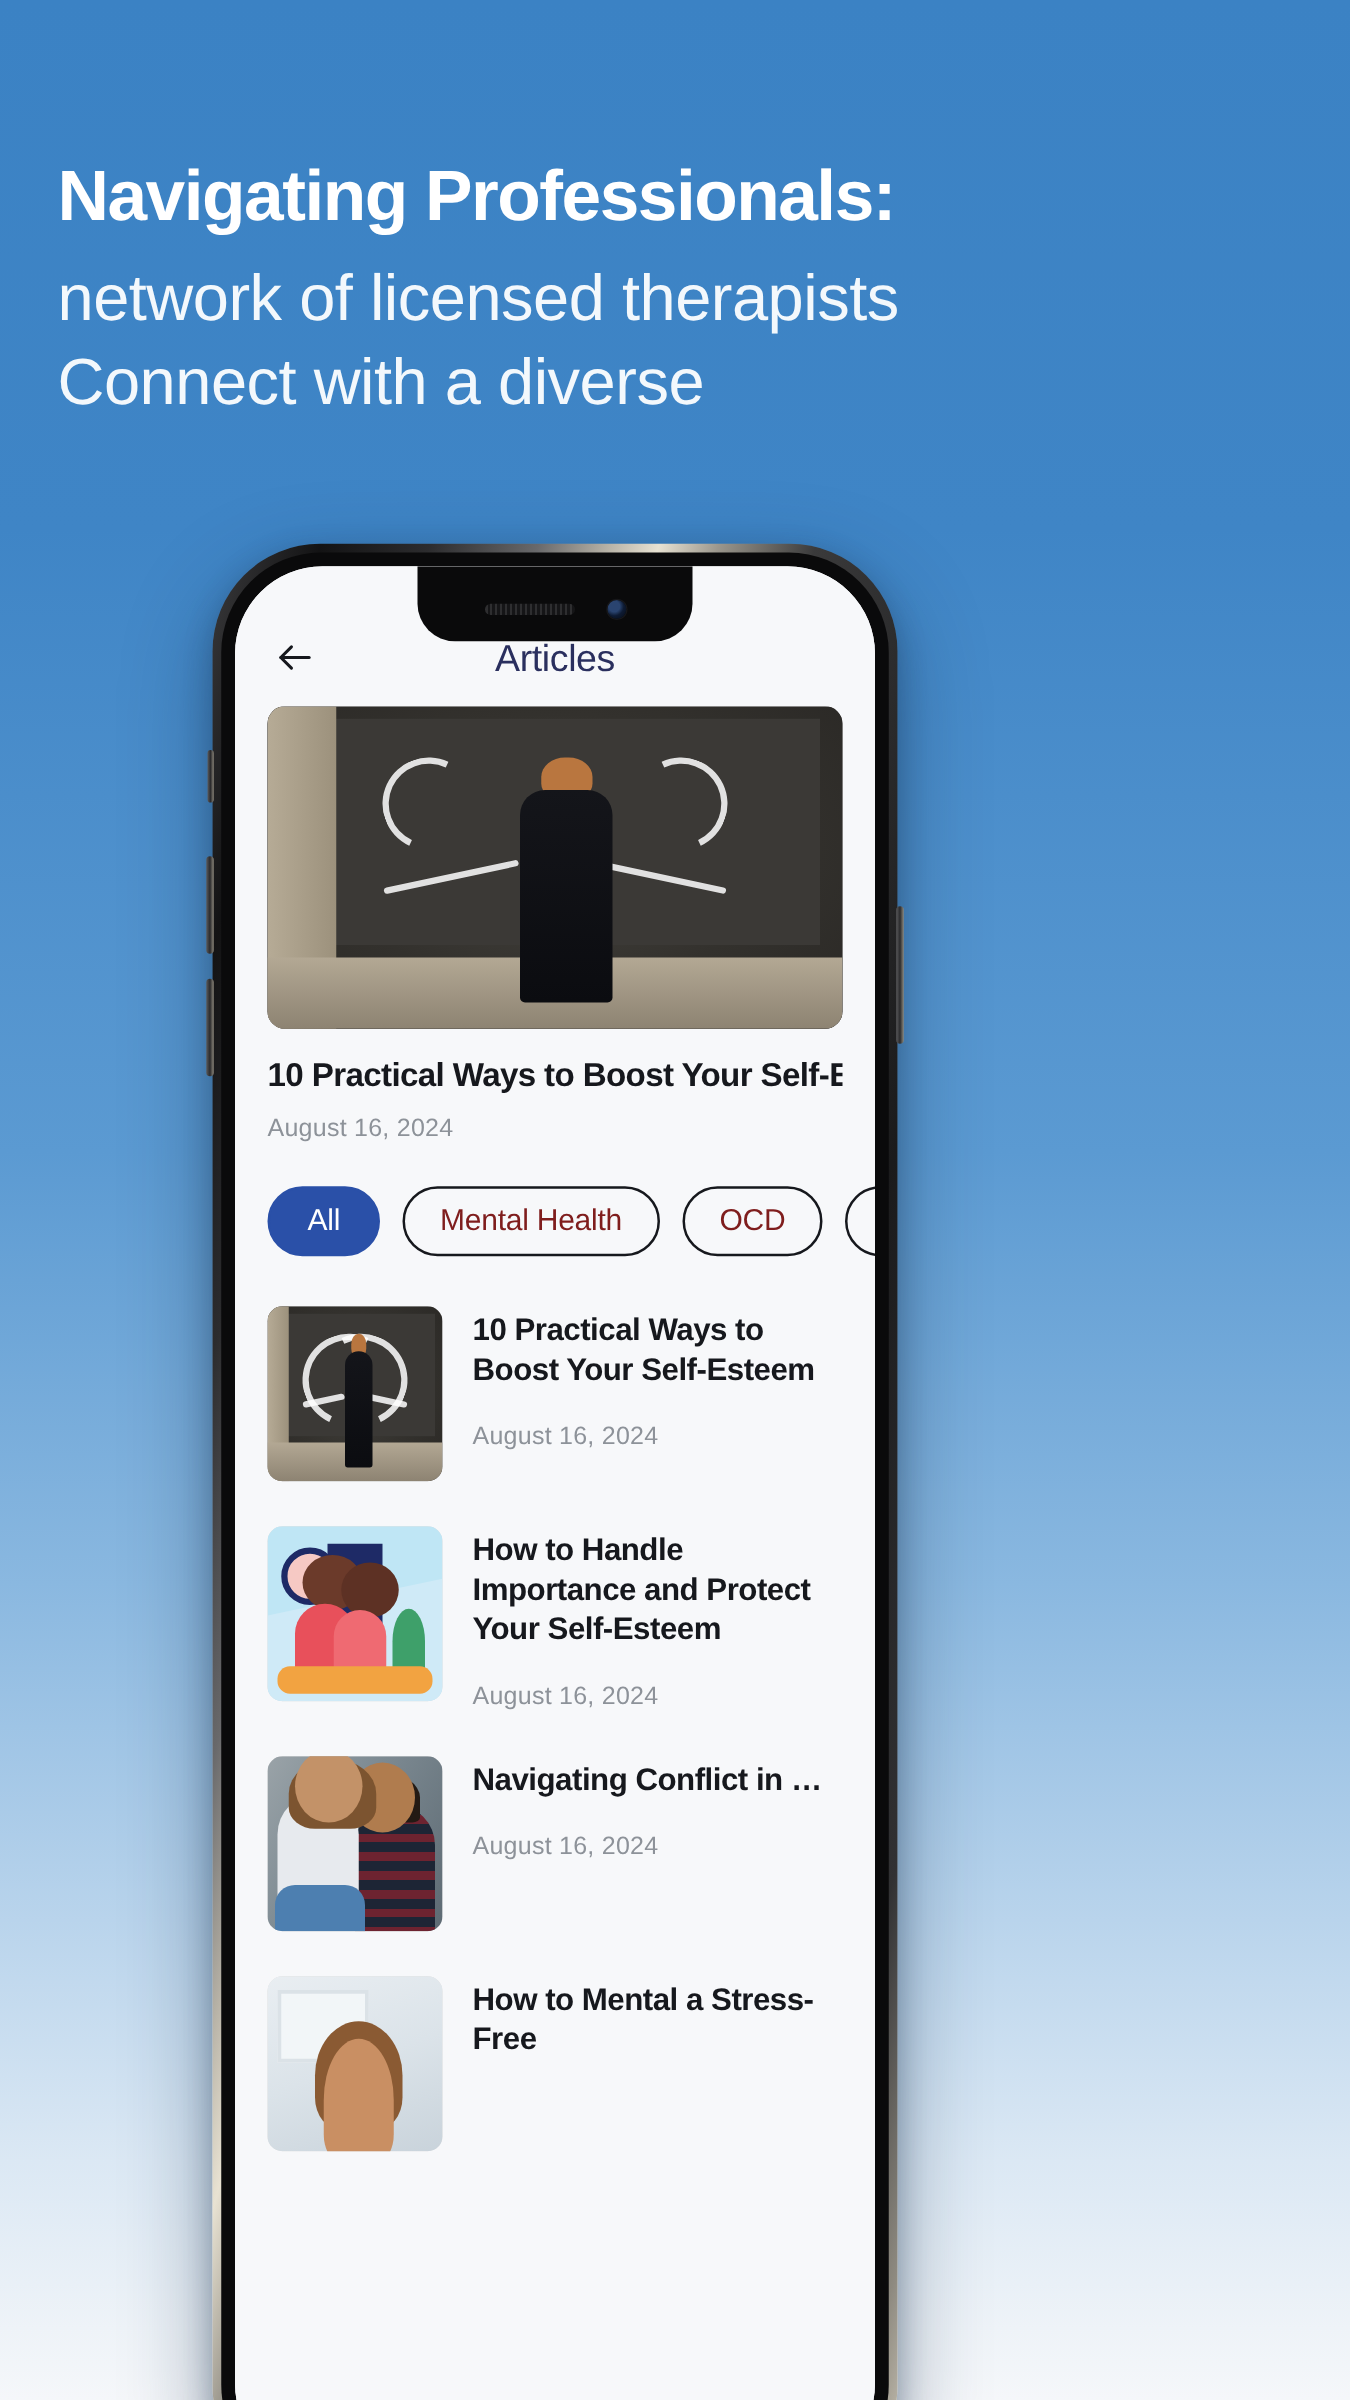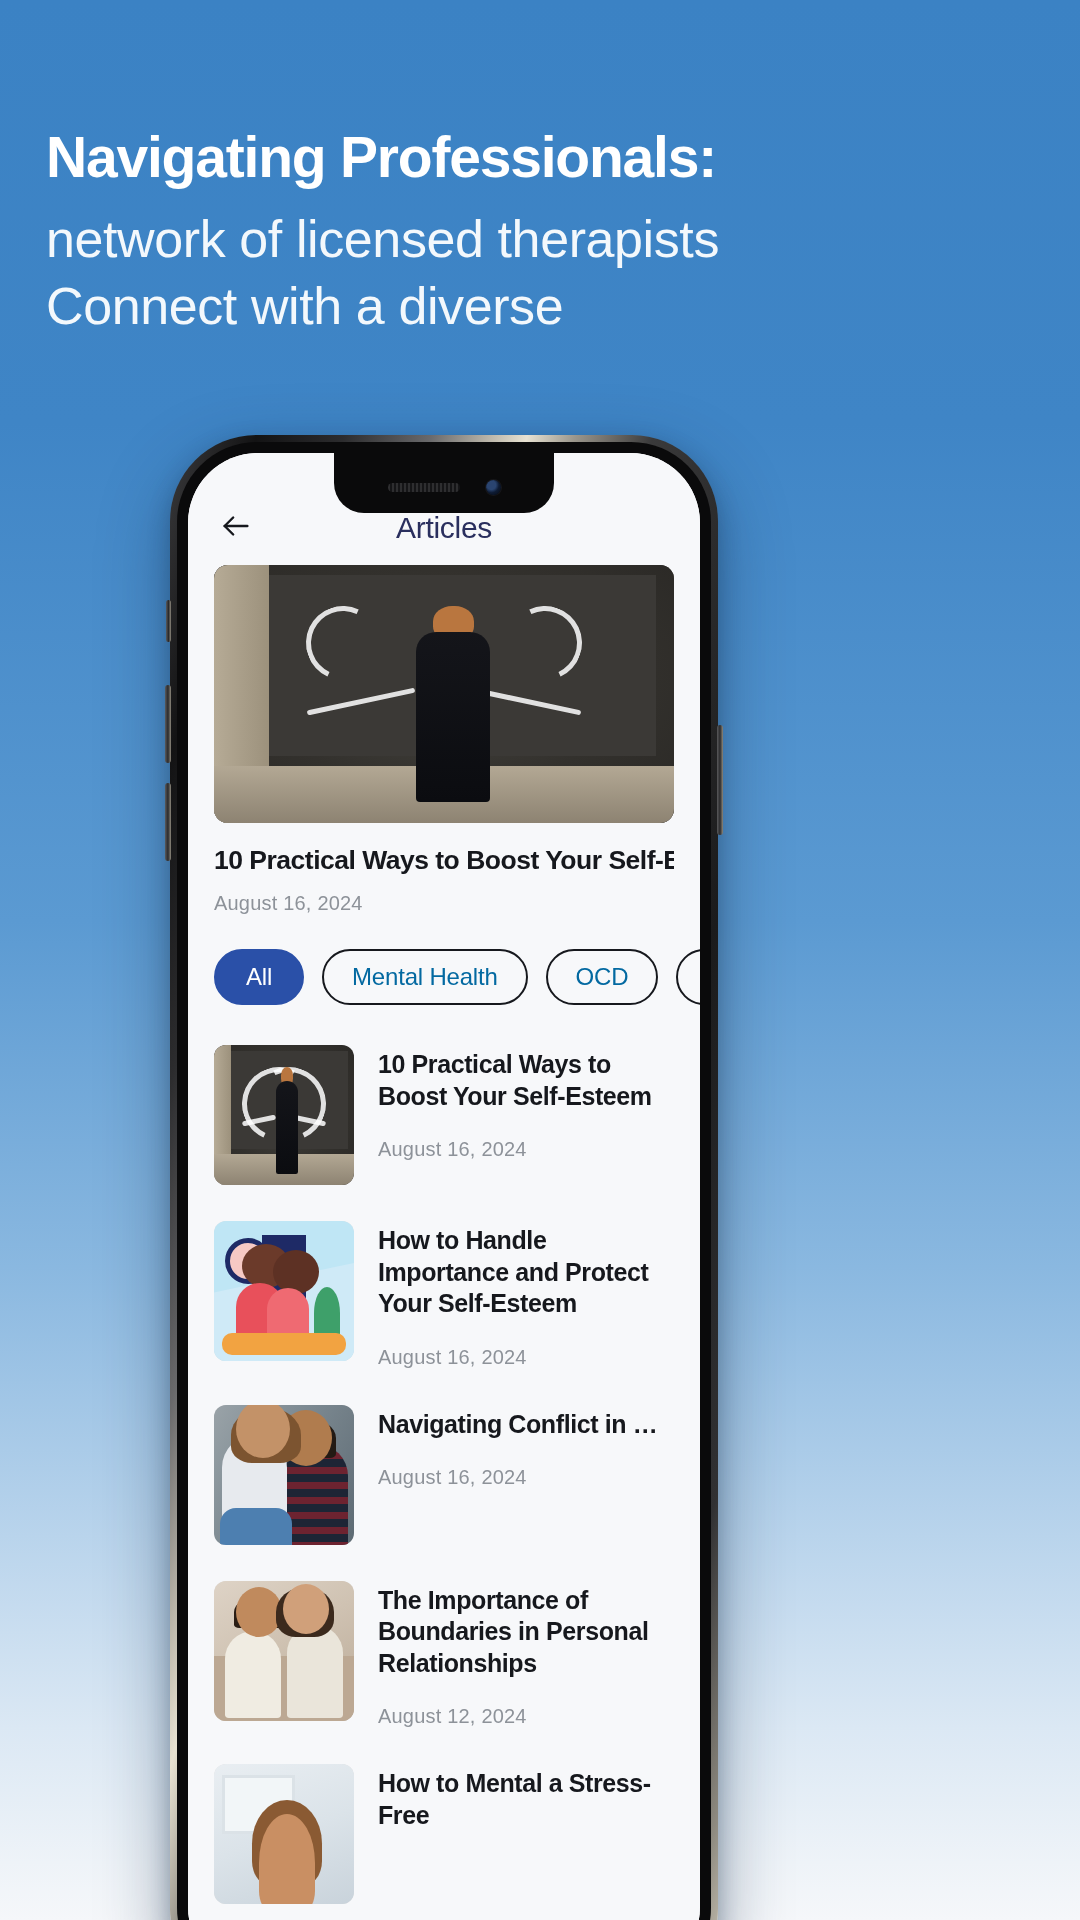--- a/index.html
+++ b/index.html
@@ -86,21 +86,21 @@
     margin:22px 0 0 0; font-size:26.5px; font-weight:700; color:#16181d; letter-spacing:-.5px;
     white-space:nowrap; overflow:hidden;
   }
   .hero-date{ margin-top:16px; font-size:20px; color:#8d9299; letter-spacing:.2px; }
 
   
   .chips{ display:flex; gap:18px; padding:34px 0 0 26px; }
   .chip{
     flex:0 0 auto; height:56px; border-radius:30px; border:2.4px solid #16181d;
     display:flex; align-items:center; justify-content:center; padding:0 28px;
-    font-size:24px; color:#0369a1; letter-spacing:-.2px; background:#f7f8fa;
+    font-size:24px; color:#7f1d1d; letter-spacing:-.2px; background:#f7f8fa;
   }
   .chip.active{ background:#2a50a8; border-color:#2a50a8; color:#ffffff; padding:0 30px; }
 
   
   .list{ padding:22px 26px 0 26px; }
   .list-item{ display:flex; gap:24px; padding:18px 0; }
   .thumb{ flex:0 0 140px; width:140px; height:140px; border-radius:12px; overflow:hidden; position:relative; background:#ddd; }
   .li-body{ flex:1 1 auto; min-width:0; padding-top:4px; }
   .li-title{
     font-size:25px; font-weight:700; color:#16181d; letter-spacing:-.4px; line-height:1.26;
@@ -312,37 +312,20 @@
                   <div class="wh"></div>
                 <div class="jeans"></div>
               </div>
             </div>
             <div class="li-body">
               <div class="li-title one-line">Navigating Conflict in Relationships: Strategies for Res...</div>
               <div class="li-date">August 16, 2024</div>
             </div>
           </div>
 
-          <div class="list-item">
-            <div class="thumb">
-              <div class="img-couple2">
-                <div class="sofa"></div>
-                <div class="a"></div>
-                  <div class="ahh"></div>
-                  <div class="ah"></div>
-                <div class="b"></div>
-                  <div class="bhh"></div>
-                  <div class="bh"></div>
-              </div>
-            </div>
-            <div class="li-body">
-              <div class="li-title">The Importance of Boundaries in Personal Relationships</div>
-              <div class="li-date">August 12, 2024</div>
-            </div>
-          </div>
 
           <div class="list-item">
             <div class="thumb">
               <div class="img-last">
                   <div class="win"></div>
                   <div class="hair"></div>
                   <div class="head"></div>
                 </div>
             </div>
             <div class="li-body">

